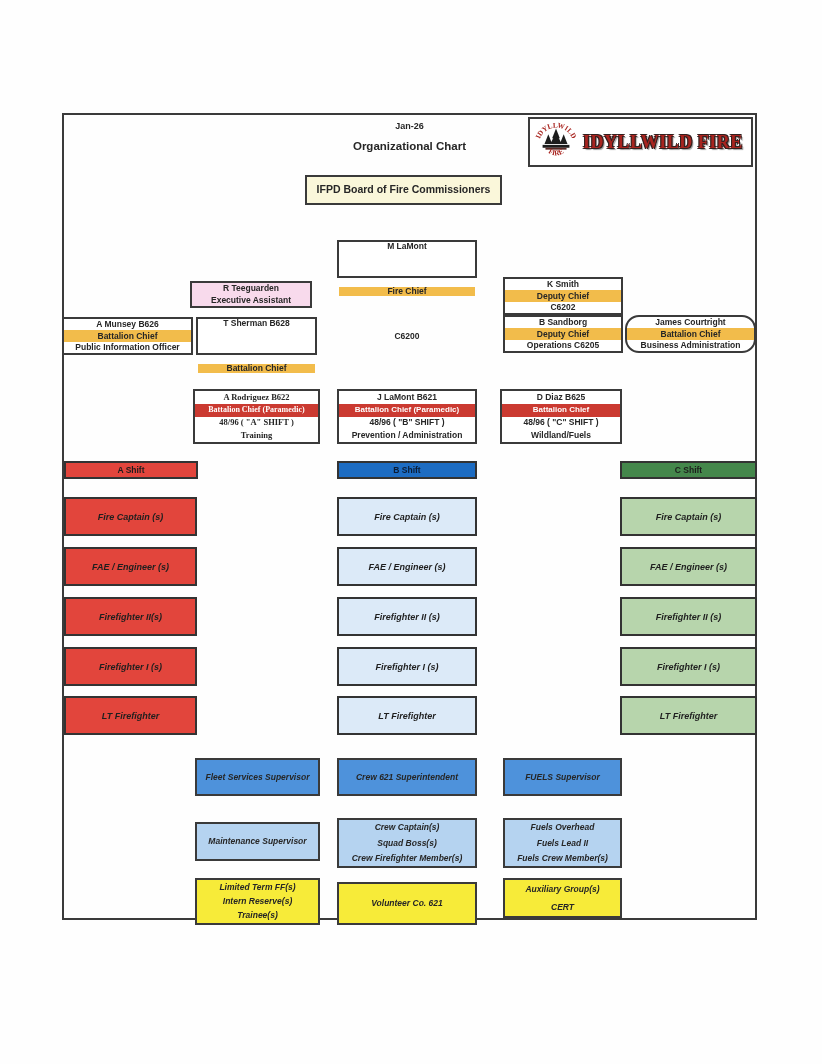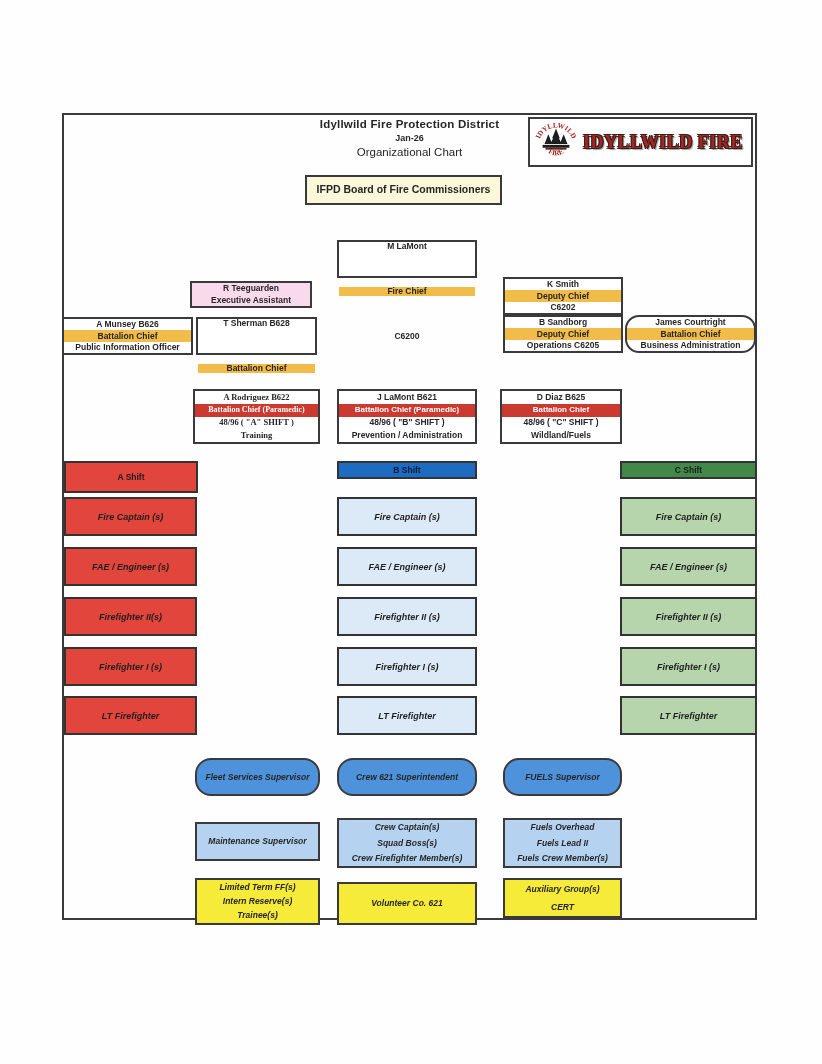--- a/index.html
+++ b/index.html
@@ -9,21 +9,21 @@
     font-family:"Liberation Sans","DejaVu Sans",sans-serif;
     color:var(--ink,#262626);
   }
   .chart-frame {
     position:absolute; left:62px; top:113px; width:695px; height:807px;
     border:2px solid var(--line,#3a3a3a); box-sizing:border-box; background:transparent;
   }
   .title-block { position:absolute; left:62px; top:118px; width:695px; text-align:center; }
   .title1 { font-size:11.5px; font-weight:bold; letter-spacing:.2px; }
   .title2 { font-size:9px;   font-weight:bold; margin-top:3px; }
-  .title3 { font-size:11.5px; font-weight:normal; margin-top:3px; }
+  .title3 { font-size:11.5px; font-weight:bold; margin-top:9px; }
 
   .logo-box {
     position:absolute; left:528px; top:117px; width:225px; height:50px;
     border:2px solid #3c3c3c; box-sizing:border-box; background:#fff;
     display:flex; align-items:center; gap:4px; padding:1px 3px;
   }
   .wordmark {
     font-family:"Liberation Serif","DejaVu Serif",serif;
     font-weight:bold; font-size:18px; letter-spacing:.5px; color:#a8241f;
     text-shadow:-1px -1px 0 #33201f, 1px -1px 0 #33201f, -1px 1px 0 #33201f, 1px 1px 0 #33201f, 2px 2px 1px #9b9b9b;
@@ -57,36 +57,35 @@
 
   .rank {
     position:absolute; border:2px solid #333; box-sizing:border-box; z-index:2;
     display:flex; align-items:center; justify-content:center;
     font-weight:bold; font-style:italic; font-size:9px; text-align:center; color:#1f1f1f;
   }
   .rank-a { background:var(--red-box,#E2453C); }
   .rank-b { background:var(--light-blue,#DCEAF8); }
   .rank-c { background:var(--light-green,#B7D5AC); }
 
-  .sup  { background:var(--med-blue,#4E92DB);border-radius:16px; }
+  .sup  { background:var(--med-blue,#4E92DB); }
   .sup2 { background:var(--pale-blue,#B5D3F0); }
   .yel  { background:var(--yellow,#F7EB39); }
   .sup .row, .sup2 .row, .yel .row { font-style:italic; font-size:8.5px; }
 
   .badge-svg { flex:0 0 auto; }
 </style>
 </head>
 <body>
 
 <div class="page">
 
   <div class="chart-frame"></div>
 
   <div class="title-block">
-    <div class="title1">Idyllwild Fire Protection District</div>
     <div class="title2">Jan-26</div>
     <div class="title3">Organizational Chart</div>
   </div>
 
   <div class="logo-box">
     <svg class="badge-svg" width="46" height="46" viewBox="0 0 48 48">
       <defs>
         <path id="arcTop" d="M 6,27 A 18,18 0 0 1 42,27" fill="none"></path>
         <path id="arcBot" d="M 11,29 A 14,14 0 0 0 37,29" fill="none"></path>
       </defs>
@@ -167,21 +166,21 @@
     <div class="row">Prevention / Administration</div>
   </div>
 
   <div class="box" style="left:500px;top:389px;width:122px;height:55px;">
     <div class="row">D Diaz B625</div>
     <div class="row hl-red" style="font-size:8px;">Battalion Chief</div>
     <div class="row">48/96 ( "C" SHIFT )</div>
     <div class="row">Wildland/Fuels</div>
   </div>
 
-  <div class="shift-hdr hdr-a" style="left:64px;top:461px;width:134px;height:32px;">A Shift</div>
+  <div class="shift-hdr hdr-a" style="left:64px;top:461px;width:134px;height:18px;">A Shift</div>
   <div class="shift-hdr hdr-b" style="left:337px;top:461px;width:140px;height:18px;">B Shift</div>
   <div class="shift-hdr hdr-c" style="left:620px;top:461px;width:137px;height:18px;">C Shift</div>
 
   <div class="rank rank-a" style="left:64px;top:497px;width:133px;height:39px;">Fire Captain (s)</div>
   <div class="rank rank-a" style="left:64px;top:547px;width:133px;height:39px;">FAE / Engineer (s)</div>
   <div class="rank rank-a" style="left:64px;top:597px;width:133px;height:39px;">Firefighter II(s)</div>
   <div class="rank rank-a" style="left:64px;top:647px;width:133px;height:39px;">Firefighter I (s)</div>
   <div class="rank rank-a" style="left:64px;top:696px;width:133px;height:39px;">LT Firefighter</div>
 
   <div class="rank rank-b" style="left:337px;top:497px;width:140px;height:39px;">Fire Captain (s)</div>

